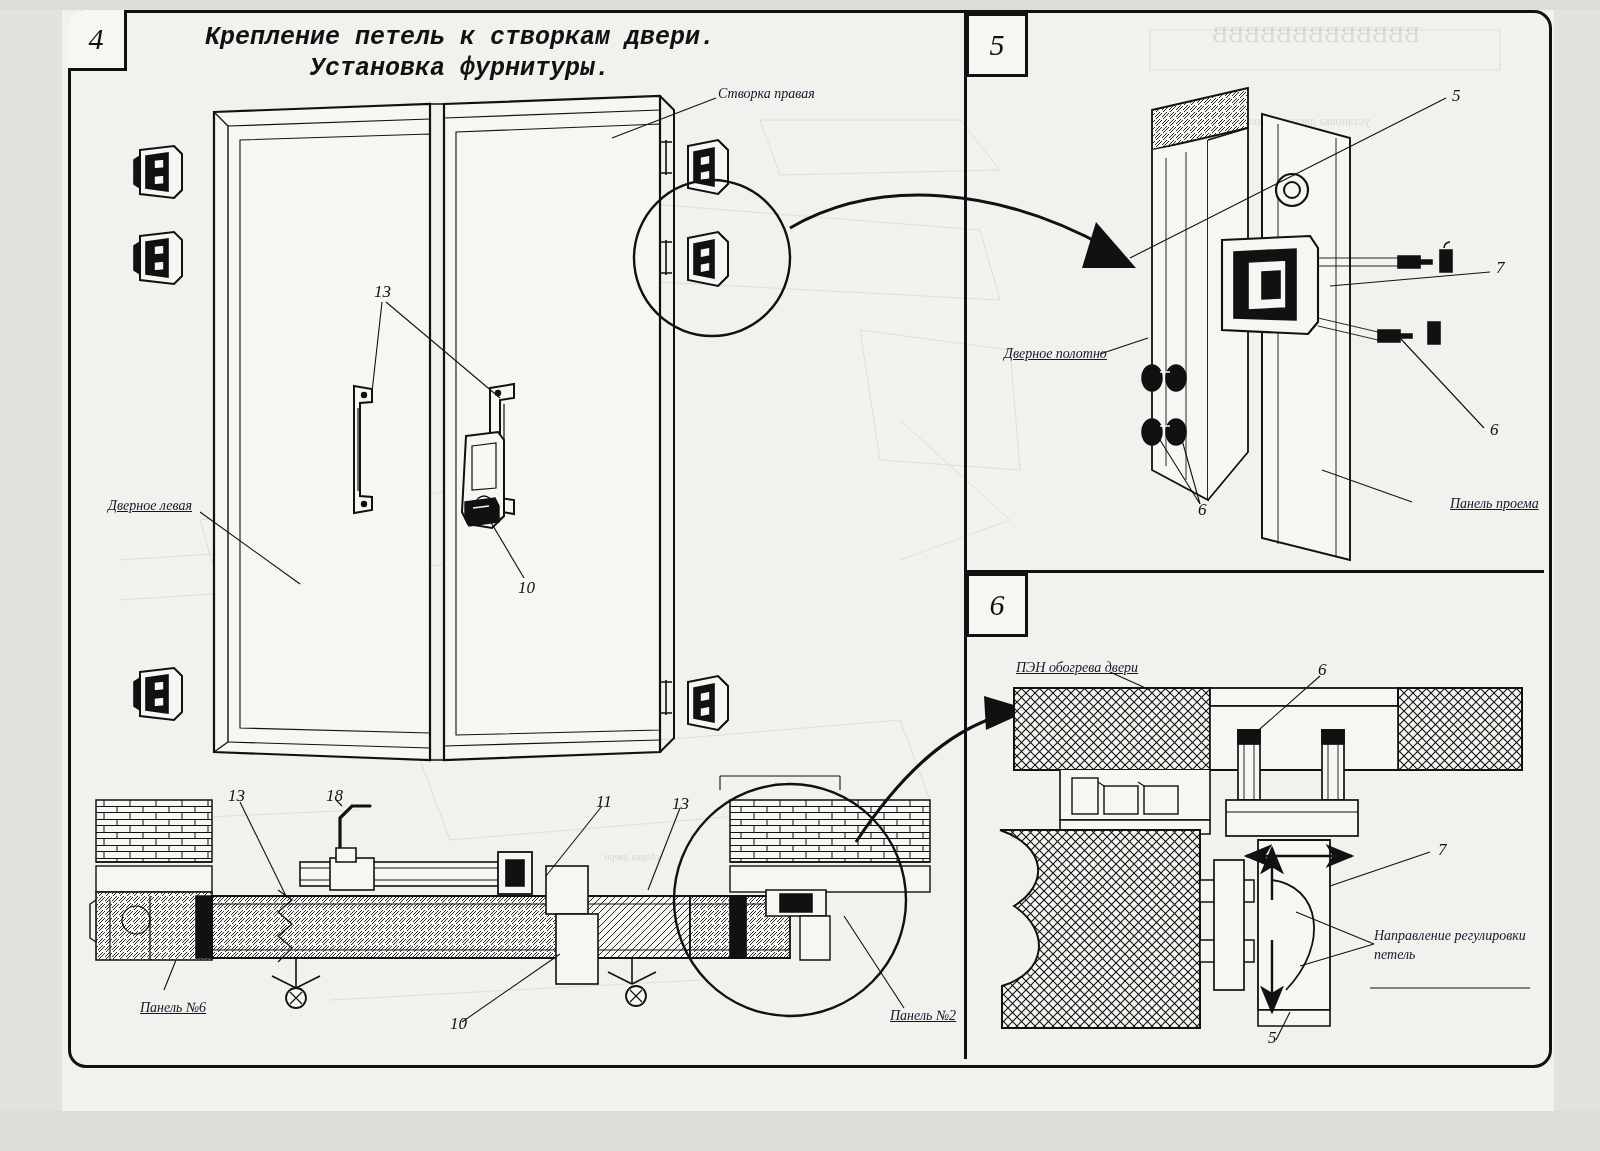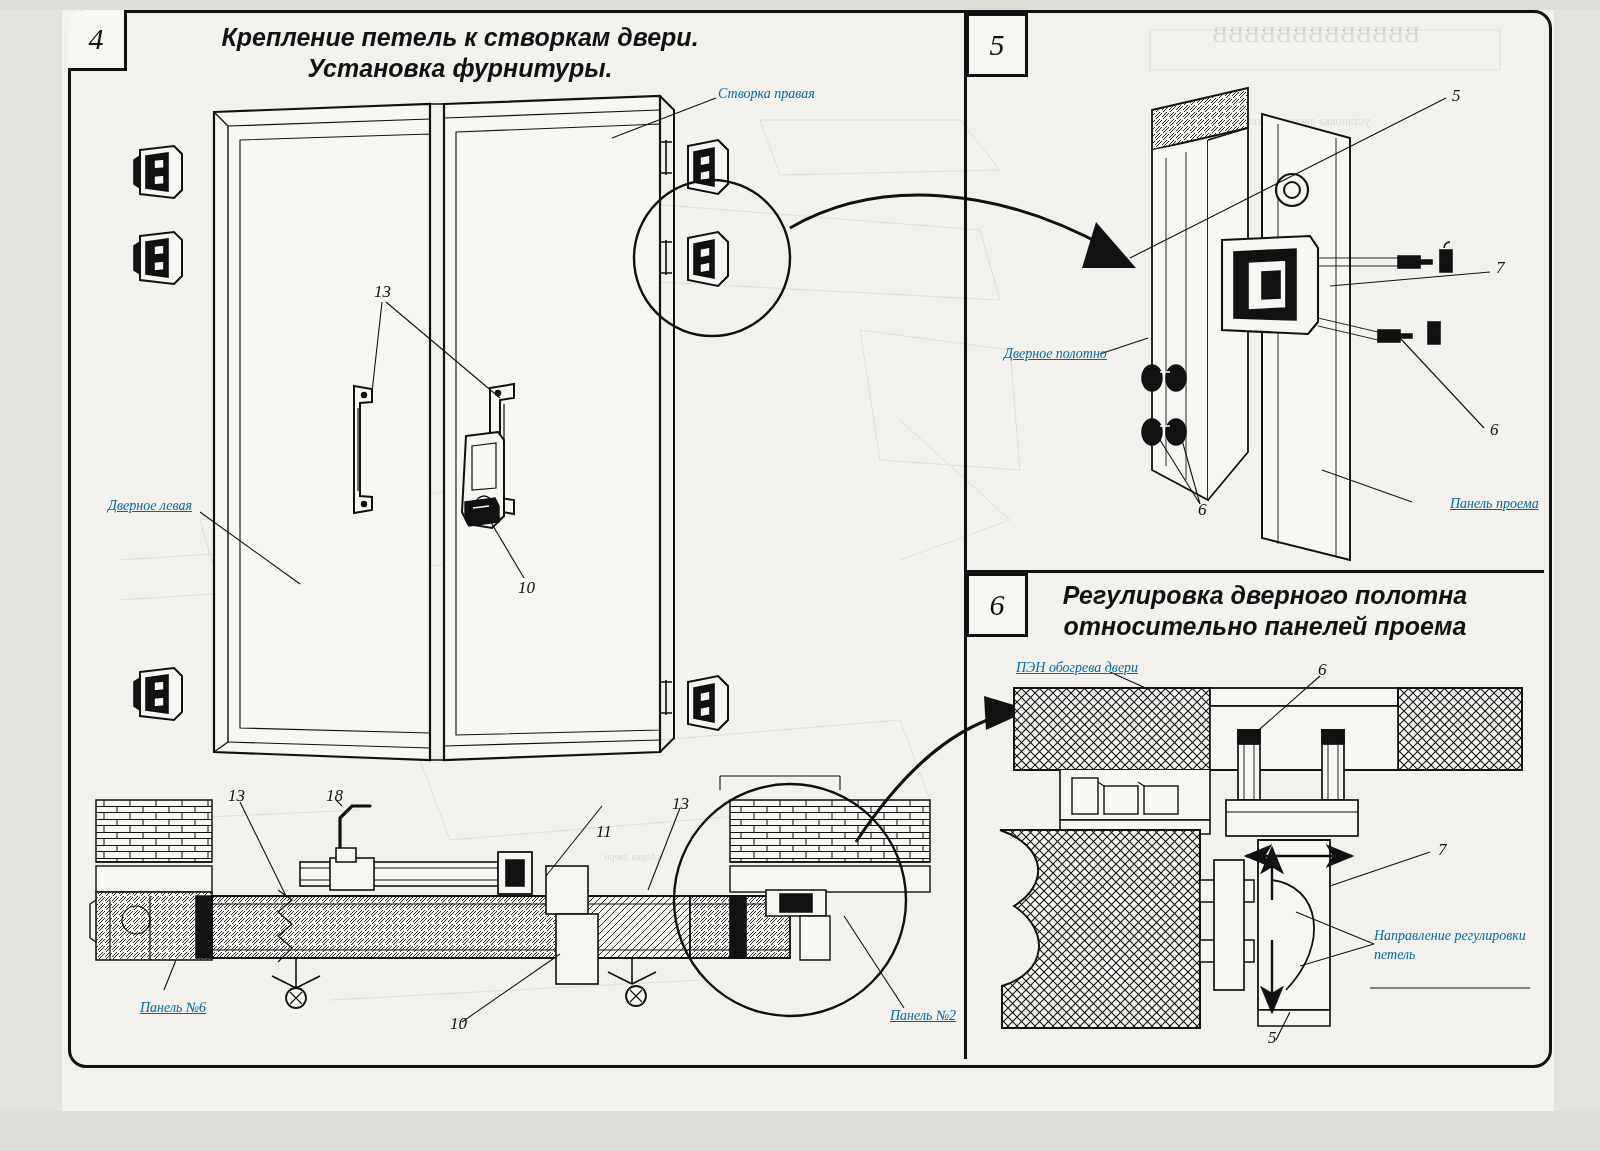--- a/index.html
+++ b/index.html
@@ -21,32 +21,32 @@
     position:absolute;border:3px solid #111;background:#f7f6f3;
     width:56px;height:58px;display:flex;align-items:center;justify-content:center;
     font-family:"Liberation Serif",serif;font-style:italic;font-size:30px;color:#111;
   }
   .numbox.n4{left:68px;top:10px;border-top-left-radius:16px;border-top:none;border-left:none;}
   .numbox.n5{left:966px;top:13px;}
   .numbox.n6{left:966px;top:573px;}
 
   .title{
     position:absolute;text-align:center;color:#111;
-    font-family:Liberation Sans, sans-serif;font-style:italic;font-weight:bold;
+    font-family:Liberation Mono, monospace;font-style:italic;font-weight:bold;
     font-size:25px;line-height:31px;white-space:pre-line;
   }
   .t4{left:150px;top:22px;width:620px;}
   .t5{left:1000px;top:18px;width:520px;}
   .t6{left:1000px;top:580px;width:530px;}
 
   
   svg.layer{position:absolute;left:0;top:0;width:1600px;height:1151px;pointer-events:none;}
 
   .lbl{
-    position:absolute;color:#0369a1;font-family:"Liberation Serif",serif;
+    position:absolute;color:#0f172a;font-family:"Liberation Serif",serif;
     font-style:italic;font-size:14px;white-space:nowrap;
   }
   .lbl.u{text-decoration:underline;}
   .num{
     position:absolute;color:#111;font-family:"Liberation Serif",serif;
     font-style:italic;font-size:17px;
   }
   .edge-top{position:absolute;left:0;top:0;width:1600px;height:10px;background:#dedcd6;}
   .edge-bottom{position:absolute;left:0;bottom:0;width:1600px;height:40px;background:#dedcd6;}
   .edge-left{position:absolute;left:0;top:0;width:62px;height:1151px;background:#e4e2dc;}
@@ -88,22 +88,20 @@
   <div class="frame"></div>
   <div class="vsplit"></div>
   <div class="hsplit"></div>
 
   <div class="numbox n4">4</div>
   <div class="numbox n5">5</div>
   <div class="numbox n6">6</div>
 
   <div class="title t4">Крепление петель к створкам двери.
 Установка фурнитуры.</div>
-  <div class="title t6">Регулировка дверного полотна
-относительно панелей проема</div>
 
   <svg class="layer" viewBox="0 0 1600 1151">
     <defs>
       <pattern id="brick" width="26" height="13" patternUnits="userSpaceOnUse">
         <rect width="26" height="13" fill="#f7f6f3"></rect>
         <path d="M0 0.5 H26 M0 6.5 H26 M13 0.5 V6.5 M0 6.5 V13 M26 6.5 V13" stroke="#111" stroke-width="1"></path>
       </pattern>
       <pattern id="hatchX" width="9" height="9" patternUnits="userSpaceOnUse">
         <rect width="9" height="9" fill="#f7f6f3"></rect>
         <path d="M0 0 L9 9 M9 0 L0 9" stroke="#111" stroke-width="1.1"></path>
@@ -390,21 +388,21 @@
       <path d="M1370 988 L1530 988" stroke-width="1.1"></path>
     </g>
   </svg>
 
   <div class="lbl" style="left:718px;top:86px;">Створка правая</div>
   <div class="lbl u" style="left:108px;top:498px;">Дверное левая</div>
   <div class="num" style="left:374px;top:282px;">13</div>
   <div class="num" style="left:518px;top:578px;">10</div>
   <div class="num" style="left:228px;top:786px;">13</div>
   <div class="num" style="left:326px;top:786px;">18</div>
-  <div class="num" style="left:596px;top:822px;">11</div>
+  <div class="num" style="left:596px;top:792px;">11</div>
   <div class="num" style="left:672px;top:794px;">13</div>
   <div class="num" style="left:450px;top:1014px;">10</div>
   <div class="lbl u" style="left:140px;top:1000px;">Панель №6</div>
   <div class="lbl u" style="left:890px;top:1008px;text-align:right;">Панель №2</div>
 
   <div class="num" style="left:1452px;top:86px;">5</div>
   <div class="num" style="left:1496px;top:258px;">7</div>
   <div class="num" style="left:1490px;top:420px;">6</div>
   <div class="num" style="left:1198px;top:500px;">6</div>
   <div class="lbl u" style="left:1004px;top:346px;">Дверное полотно</div>

